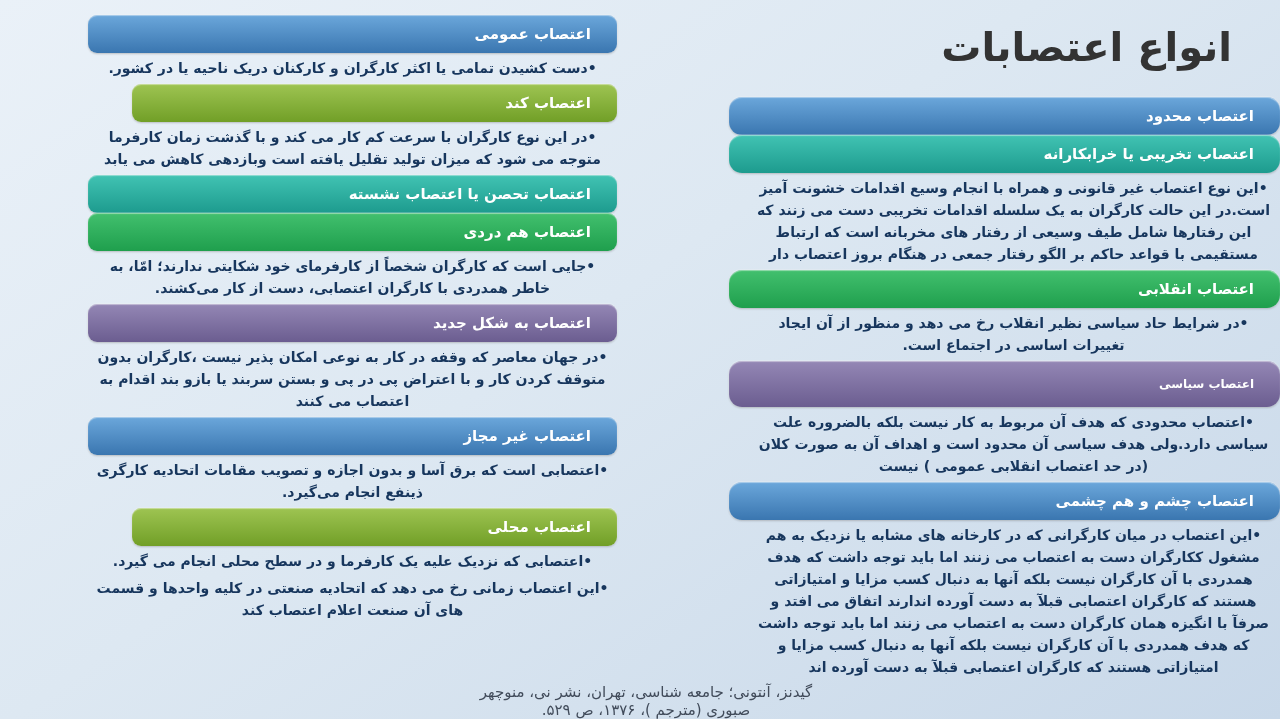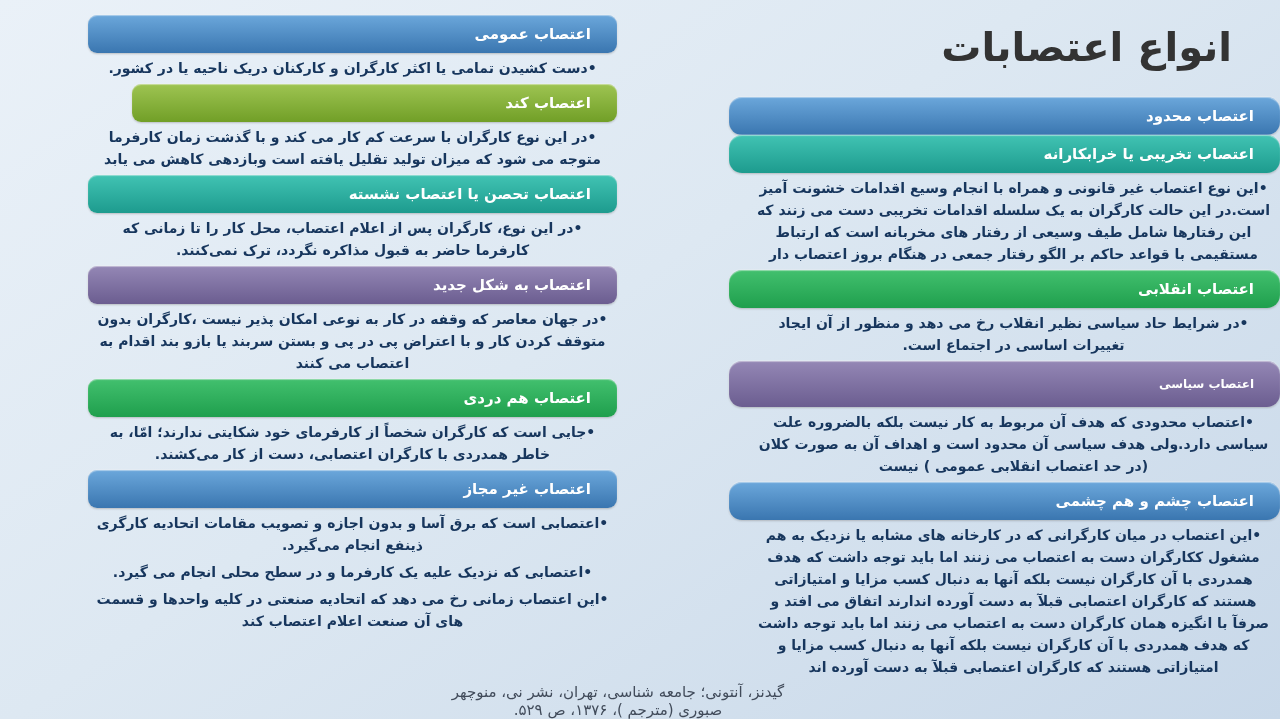--- a/index.html
+++ b/index.html
@@ -31,56 +31,56 @@
   .bar.green {background:linear-gradient(#42c06e,#1f9f4d);}
   .bar.purple{background:linear-gradient(#9487b5,#6b5d90);}
   .bar.tall{height:46px;line-height:46px;}
   .bar.tiny-label{font-size:12px;}
   .desc{
     margin:4px 0 5px 0;padding:0 8px;
     color:#17365d;font-weight:bold;font-size:14px;line-height:22px;
     text-align:center;direction:rtl;
   }
   .citation{
-    position:absolute;left:318px;top:683px;width:600px;
+    position:absolute;left:346px;top:683px;width:600px;
     text-align:center;direction:rtl;
     color:#414b5a;font-size:15px;line-height:18px;font-weight:normal;
   }
 </style>
 </head>
 <body>
 
 <div class="title">انواع اعتصابات</div>
 
 <div class="col col-left">
   <div>
     <div class="bar blue"><span>اعتصاب عمومی</span></div>
     <div class="desc">•دست کشیدن تمامی یا اکثر کارگران و کارکنان دریک ناحیه یا در کشور.</div>
   </div>
   <div>
     <div class="bar ygreen"><span>اعتصاب کند</span></div>
     <div class="desc">•در این نوع کارگران با سرعت کم کار می کند و با گذشت زمان کارفرما متوجه می شود که میزان تولید تقلیل یافته است  وبازدهی کاهش می یابد</div>
   </div>
   <div>
     <div class="bar teal"><span>اعتصاب تحصن یا اعتصاب نشسته</span></div>
-    <div class="desc">•در این نوع، کارگران پس از اعلام اعتصاب، محل کار را تا زمانی که کارفرما حاضر به قبول مذاکره نگردد، ترک نمی‌کنند.</div>
+  </div>
+  <div>
+    <div class="bar green"><span>اعتصاب هم دردی</span></div>
+    <div class="desc">•جایی است که کارگران شخصاً از کارفرمای خود شکایتی ندارند؛ امّا، به خاطر همدردی با کارگران اعتصابی، دست از کار می‌کشند.</div>
   </div>
   <div>
     <div class="bar purple"><span>اعتصاب به شکل جدید</span></div>
     <div class="desc">•در جهان معاصر که وقفه در کار به نوعی امکان پذیر نیست ،کارگران بدون متوقف کردن کار و با اعتراض پی در پی و بستن سربند یا بازو بند اقدام به  اعتصاب می کنند</div>
   </div>
   <div>
-    <div class="bar green"><span>اعتصاب هم دردی</span></div>
-    <div class="desc">•جایی است که کارگران شخصاً از کارفرمای خود شکایتی ندارند؛ امّا، به خاطر همدردی با کارگران اعتصابی، دست از کار می‌کشند.</div>
-  </div>
-  <div>
     <div class="bar blue"><span>اعتصاب غیر مجاز</span></div>
     <div class="desc">•اعتصابی است که برق آسا و بدون اجازه و تصویب مقامات اتحادیه کارگری ذینفع انجام می‌گیرد.</div>
   </div>
   <div>
+    <div class="bar ygreen"><span>اعتصاب محلی</span></div>
     <div class="desc">•اعتصابی که نزدیک علیه یک کارفرما و در سطح محلی انجام می گیرد.</div>
   </div>
   <div>
     <div class="desc">•این اعتصاب زمانی رخ می دهد که اتحادیه صنعتی در کلیه واحدها و قسمت های آن صنعت اعلام اعتصاب کند</div>
   </div>
 </div>
 
 <div class="col col-right">
   <div>
     <div class="bar blue"><span>اعتصاب محدود</span></div>

